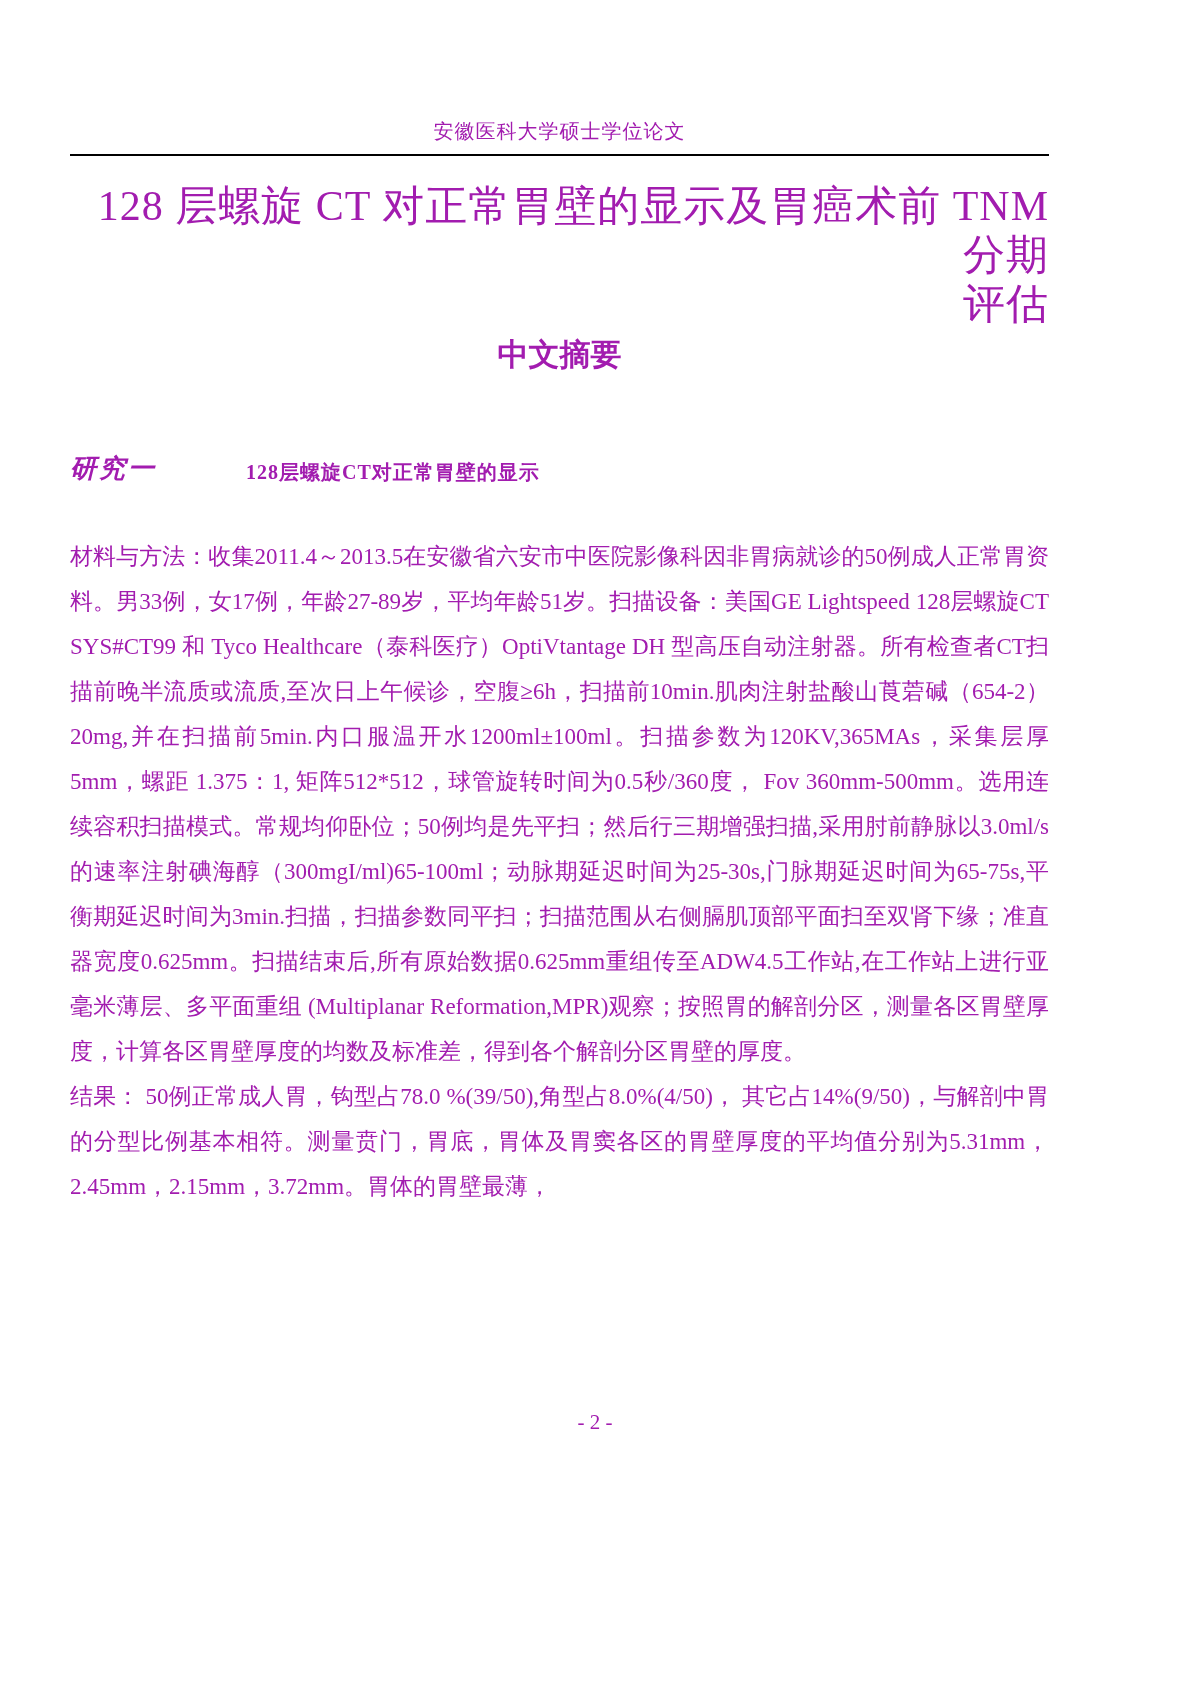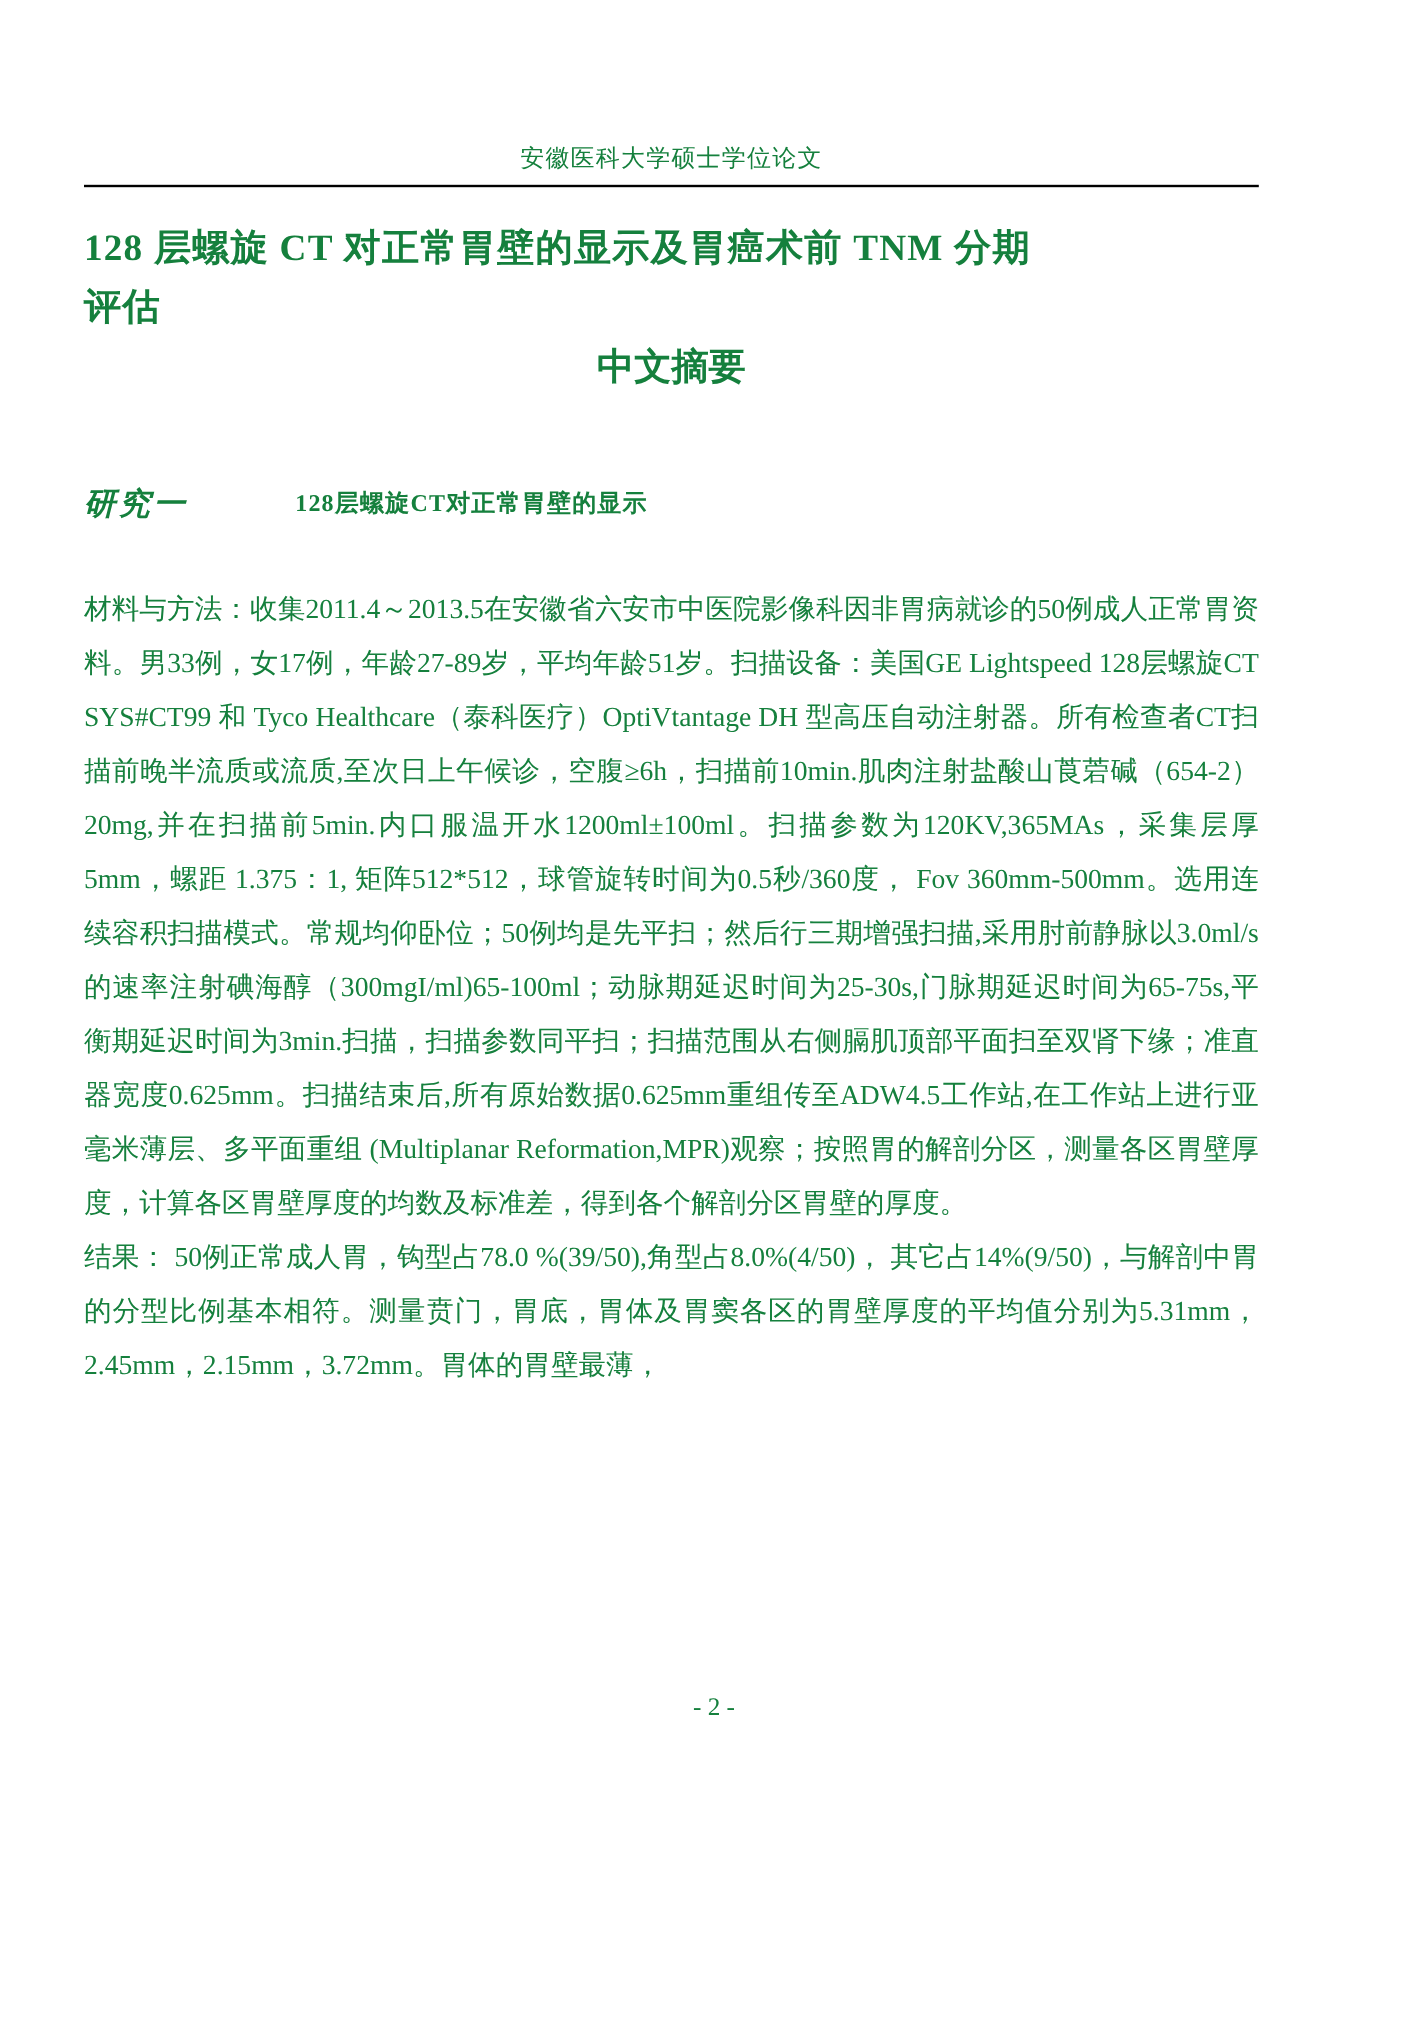--- a/index.html
+++ b/index.html
@@ -7,53 +7,53 @@
     padding: 0;
     background: #ffffff;
   }
   .page {
     position: relative;
     width: 1162px;
     height: 1683px;
     margin: 0 auto;
     background: #ffffff;
     font-family: "Liberation Serif", "DejaVu Serif", serif;
-    color: #15803d;
+    color: #a21caf;
     box-sizing: border-box;
     padding: 118px 127px 0 56px;
     overflow: hidden;
   }
   .header-band {
     border-bottom: 2px solid #000000;
     padding-bottom: 9px;
   }
   .header-text {
     text-align: center;
     font-size: 20px;
     letter-spacing: 1px;
   }
   .doc-title {
     margin: 26px 0 0 0;
-    text-align: left;
-    font-size: 31px;
-    font-weight: bold;
+    text-align: right;
+    font-size: 42px;
+    font-weight: normal;
     line-height: 49px;
     letter-spacing: 1px;
   }
   .doc-subtitle {
     margin: 4px 0 0 0;
     text-align: center;
     font-size: 31px;
     font-weight: bold;
     line-height: 44px;
   }
   .section-heading {
     margin-top: 74px;
     display: flex;
-    align-items: center;
+    align-items: flex-end;
   }
   .section-label {
     font-size: 26px;
     font-weight: bold;
     font-style: italic;
     letter-spacing: 3px;
   }
   .section-title {
     margin-left: 89px;
     font-size: 20px;

